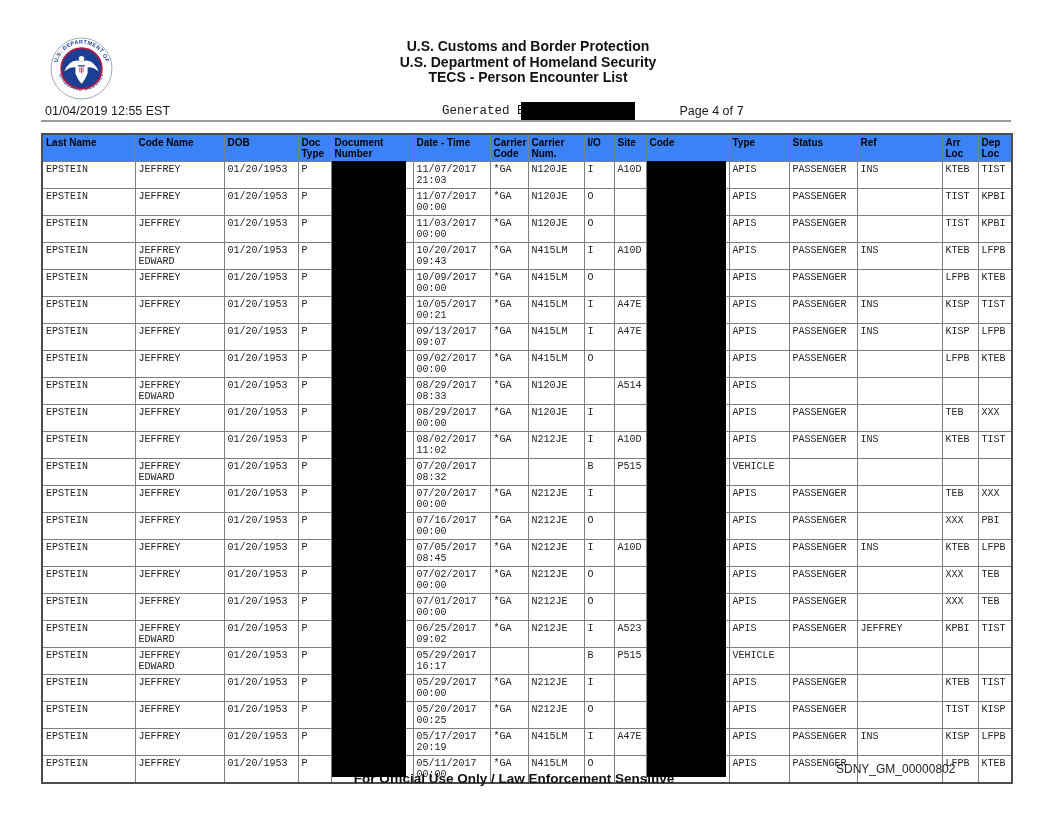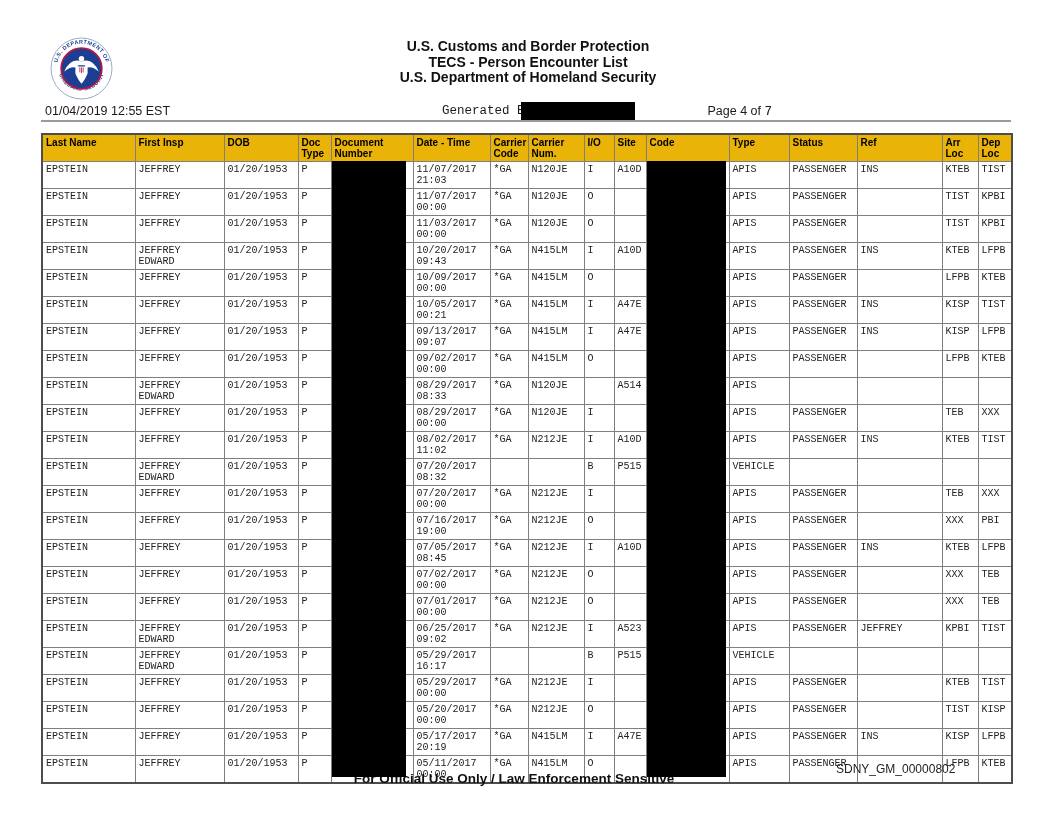--- a/index.html
+++ b/index.html
@@ -4,39 +4,39 @@
 <style>
   html,body{margin:0;padding:0;background:#fff;}
   #page{
     position:relative;width:1056px;height:816px;background:#fff;overflow:hidden;
     font-family:"Liberation Sans","DejaVu Sans",sans-serif;color:#1a1a1a;
   }
   
   .seal{position:absolute;left:50px;top:37px;width:63px;height:63px;}
   .title-block{position:absolute;left:0;top:39px;width:1056px;text-align:center;}
   .title-block div{font-weight:bold;font-size:14px;line-height:15.5px;color:#111;}
-  .info-row{position:absolute;left:0;top:102px;width:840px;height:22px;font-size:12.5px;padding-left:15px;}
+  .info-row{position:absolute;left:0;top:102px;width:840px;height:22px;font-size:12.5px;}
   .gen-date{position:absolute;left:45px;top:2px;}
   .gen-by{position:absolute;left:442px;top:2px;font-family:Liberation Mono, monospace;}
   .gen-by-redaction{position:absolute;left:521px;top:0px;width:114px;height:20px;background:#000;}
-  .page-ind{position:absolute;right:83px;top:2px;}
+  .page-ind{position:absolute;right:96px;top:2px;}
   .page-num{font-family:"Liberation Mono","DejaVu Sans Mono",monospace;font-size:12.5px;}
   .top-rule{position:absolute;left:41px;top:120px;width:970px;height:2px;background:#9a9a9a;}
   
   table.enc{
     position:absolute;left:41px;top:133px;width:970px;
     border-collapse:collapse;table-layout:fixed;
     border:2px solid #4d4d4d;
   }
   table.enc th,table.enc td{
     border:1px solid #7f7f7f;vertical-align:top;overflow:hidden;
     white-space:pre-line;
   }
   table.enc th{
-    background:#eab308;font-size:10px;line-height:11px;font-weight:bold;
+    background:#3b82f6;font-size:10px;line-height:11px;font-weight:bold;
     text-align:left;padding:2px 3px;height:22px;color:#000;margin-top:25px;
   }
   table.enc td{
     font-family:"Liberation Mono","DejaVu Sans Mono",monospace;
     font-size:10px;line-height:11px;padding:2px 3px;color:#222;
   }
   table.enc tbody tr{height:26.3px;}
   
   .redaction-overlay{position:absolute;background:#000;}
   
@@ -68,22 +68,22 @@
       <path d="M14 34 Q20 20 31 24 Q42 20 48 34 Q42 29 37 30 L37 36 Q34 43 31 46 Q28 43 25 36 L25 30 Q20 29 14 34 Z" fill="#ffffff"></path>
       <circle cx="31" cy="21.5" r="2.7" fill="#ffffff"></circle>
       <rect x="27.3" y="27.5" width="7.4" height="8.4" rx="1.4" fill="#ffffff"></rect>
       <path d="M29.4 29.8 V34.8 M31 29.8 V35.6 M32.6 29.8 V34.8" stroke="#b31942" stroke-width="0.8" fill="none"></path>
       <rect x="27.3" y="27.5" width="7.4" height="1.9" rx="0.8" fill="#1c3f94" stroke="#ffffff" stroke-width="0.5"></rect>
     </g>
   </svg>
 
   <div class="title-block">
     <div>U.S. Customs and Border Protection</div>
+    <div>U.S. Department of Homeland Security</div>
     <div>TECS - Person Encounter List</div>
-    <div>U.S. Department of Homeland Security</div>
   </div>
 
   <div class="info-row">
     <span class="gen-date">01/04/2019 12:55 EST</span>
     <span class="gen-by">Generated By:</span>
     <span class="gen-by-redaction"></span>
     <span class="page-ind"><span>Page 4 of </span><span class="page-num">7</span></span>
   </div>
   <div class="top-rule"></div>
 
@@ -102,21 +102,21 @@
         <col style="width:83px">
         <col style="width:60px">
       <col style="width:68px">
         <col style="width:85px">
         <col style="width:36px">
         <col style="width:34px">
     </colgroup>
     <thead>
       <tr>
         <th>Last Name</th>
-        <th>First Insp</th>
+        <th>Code Name</th>
         <th>DOB</th>
         <th>Doc
 Type</th>
         <th>Document
 Number</th>
         <th>Date - Time</th>
         <th>Carrier
 Code</th>
         <th>Carrier
 Num.</th>
@@ -396,21 +396,21 @@
       <td>XXX</td>
     </tr>
 
     <tr>
       <td>EPSTEIN</td>
       <td>JEFFREY</td>
       <td>01/20/1953</td>
       <td>P</td>
       <td></td>
       <td>07/16/2017
-19:00</td>
+00:00</td>
       <td>*GA</td>
       <td>N212JE</td>
       <td>O</td>
       <td></td>
       <td></td>
       <td>APIS</td>
       <td>PASSENGER</td>
       <td></td>
       <td>XXX</td>
       <td>PBI</td>
@@ -538,21 +538,21 @@
       <td>TIST</td>
     </tr>
 
     <tr>
       <td>EPSTEIN</td>
       <td>JEFFREY</td>
       <td>01/20/1953</td>
       <td>P</td>
       <td></td>
       <td>05/20/2017
-00:00</td>
+00:25</td>
       <td>*GA</td>
       <td>N212JE</td>
       <td>O</td>
       <td></td>
       <td></td>
       <td>APIS</td>
       <td>PASSENGER</td>
       <td></td>
       <td>TIST</td>
       <td>KISP</td>

